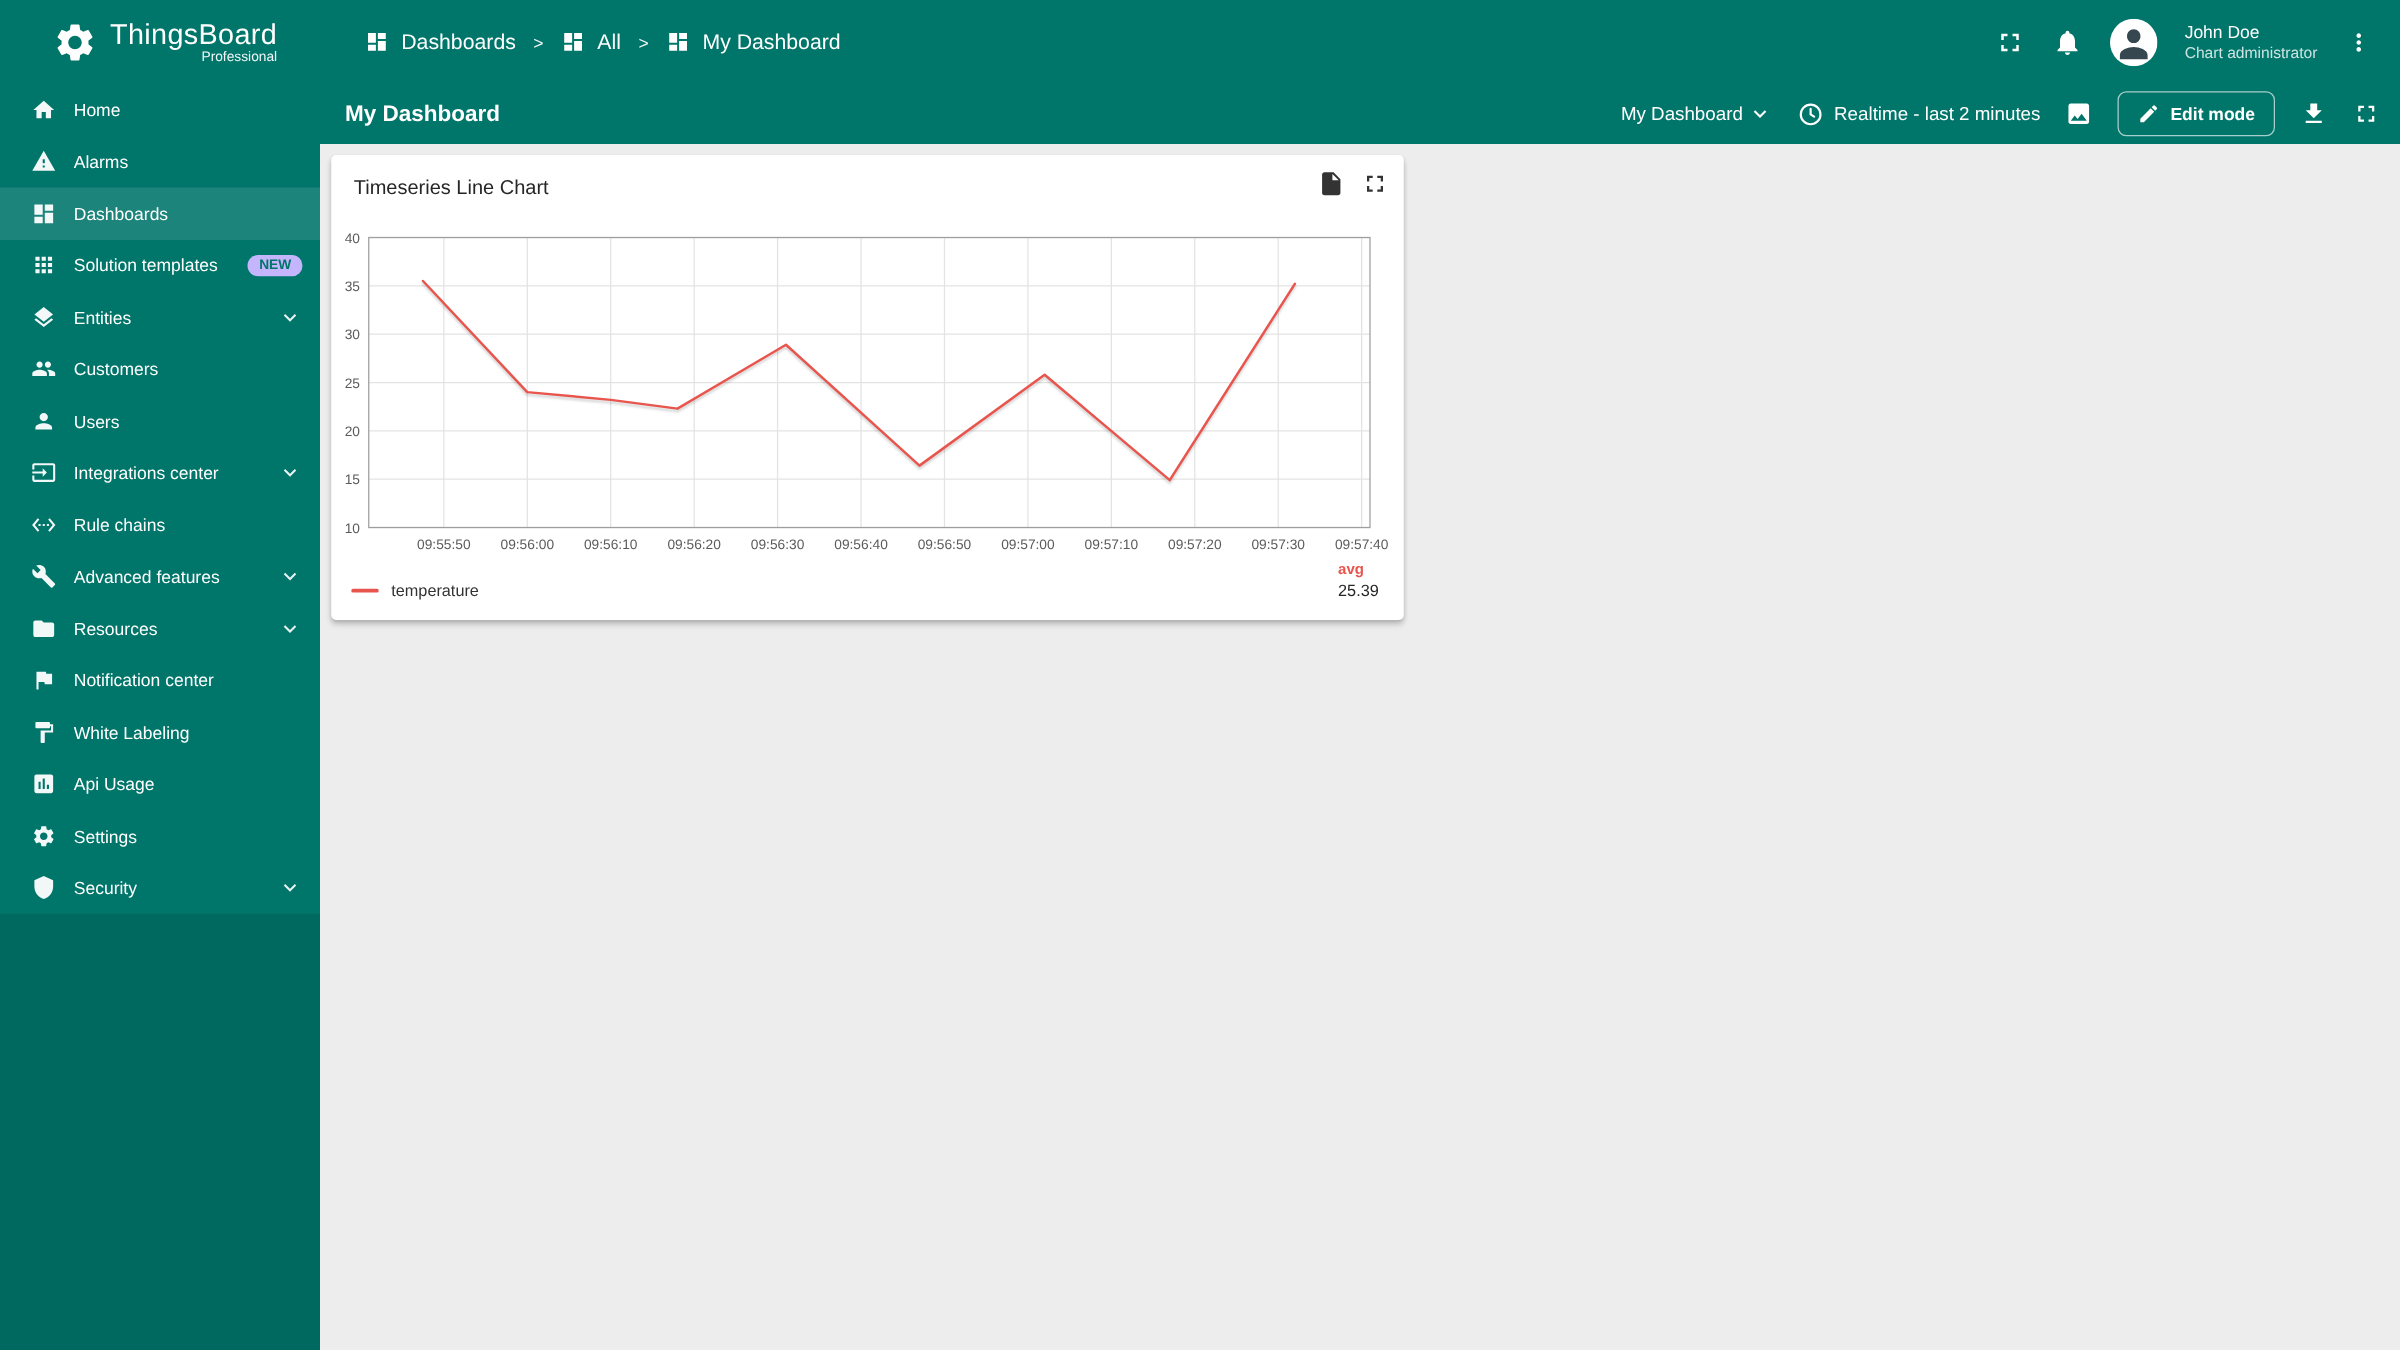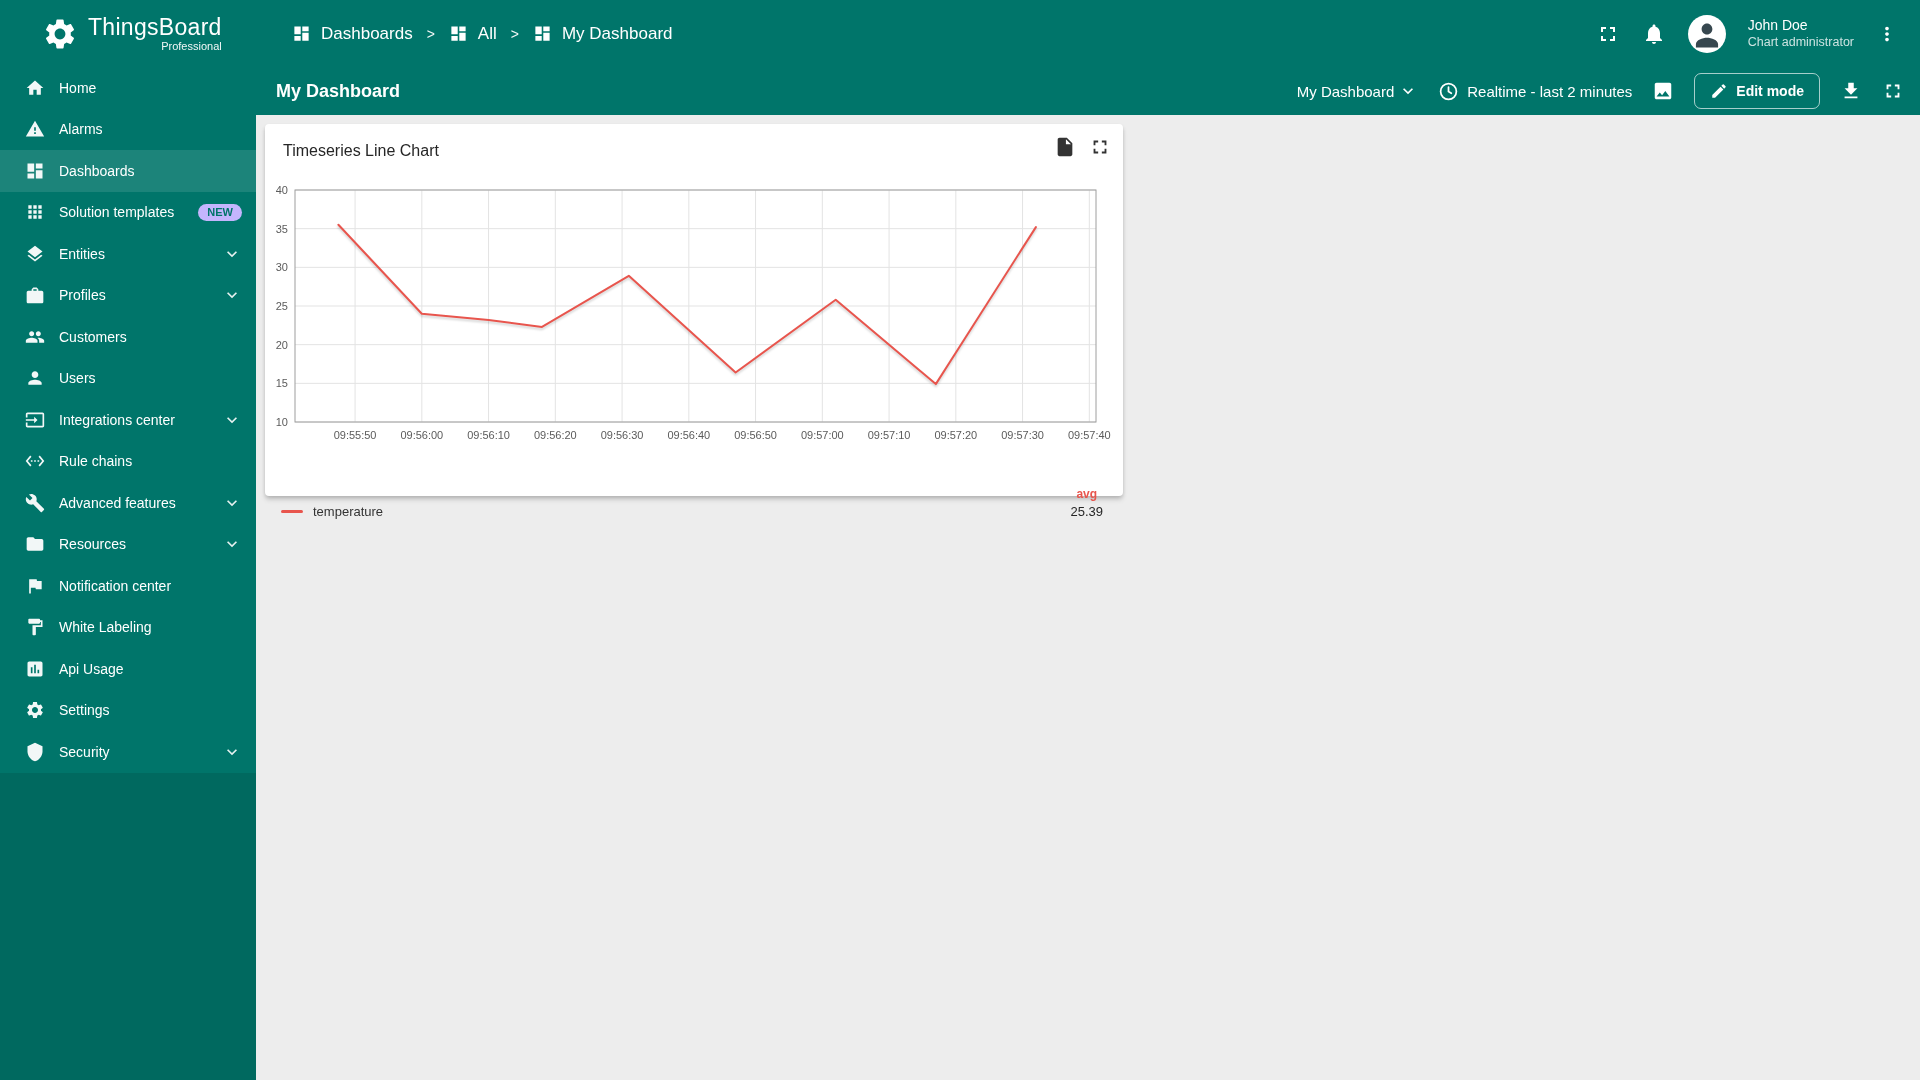--- a/index.html
+++ b/index.html
@@ -59,21 +59,21 @@
   .main { position:fixed; left:256px; top:115px; right:0; bottom:0; background:var(--content-bg); }
   .widget { position:absolute; left:9px; top:9px; width:858px; height:372px; background:#fff; border-radius:4px;
             box-shadow:0 2px 4px -1px rgba(0,0,0,.2), 0 4px 5px 0 rgba(0,0,0,.12);padding-left:34px; }
   .widget-title { position:absolute; left:18px; top:18px; font-size:16px; color:#262626; }
   .widget-actions { position:absolute; right:12px; top:12px; display:flex; gap:13px; }
   .w-action { width:22px; height:22px; color:#333; cursor:pointer; }
   #chart-svg { position:absolute; left:0; top:54px; }
   .legend { position:absolute; left:16px; right:20px; top:324px; display:flex; justify-content:space-between; align-items:flex-end; }
   .legend-left { display:flex; align-items:center; gap:10px; font-size:13px; color:#333; cursor:pointer; }
   .legend-dash { width:22px; height:3px; border-radius:2px; background:var(--line); }
-  .legend-right { text-align:center;margin-top:39px; }
+  .legend-right { text-align:left; }
   .legend-agg-label { color:var(--line); font-size:12px; font-weight:700; }
   .legend-agg-value { color:#262626; font-size:13px; margin-top:3px; }
 </style>
 </head>
 <body>
 
 <nav class="sidebar">
   <div class="logo">
     <span class="logo-gear">
         <svg viewBox="0 0 24 24" class="ico">
@@ -119,33 +119,20 @@
         <span class="mi-label">Solution templates</span>
         <span class="badge">NEW</span>
       </div>
       <div class="menu-item">
         <span class="mi-icon">
           <svg viewBox="0 0 24 24" class="ico">
             <path d="M11.99 18.54l-7.37-5.73L3 14.07l9 7 9-7-1.63-1.27-7.38 5.74zM12 16l7.36-5.73L21 9l-9-7-9 7 1.63 1.27L12 16z" fill="currentColor"></path>
           </svg>
         </span>
         <span class="mi-label">Entities</span>
-        <span class="chev">
-          <svg viewBox="0 0 24 24" class="ico">
-            <path d="M7.41 8.59 12 13.17l4.59-4.58L18 10l-6 6-6-6 1.41-1.41z" fill="currentColor"></path>
-          </svg>
-        </span>
-      </div>
-      <div class="menu-item">
-        <span class="mi-icon">
-          <svg viewBox="0 0 24 24" class="ico">
-            <path d="M20 7h-4V5l-2-2h-4L8 5v2H4c-1.1 0-2 .9-2 2v11c0 1.1.9 2 2 2h16c1.1 0 2-.9 2-2V9c0-1.1-.9-2-2-2zM10 5h4v2h-4V5z" fill="currentColor"></path>
-          </svg>
-        </span>
-        <span class="mi-label">Profiles</span>
         <span class="chev">
           <svg viewBox="0 0 24 24" class="ico">
             <path d="M7.41 8.59 12 13.17l4.59-4.58L18 10l-6 6-6-6 1.41-1.41z" fill="currentColor"></path>
           </svg>
         </span>
       </div>
       <div class="menu-item">
         <span class="mi-icon">
           <svg viewBox="0 0 24 24" class="ico">
             <path d="M16 11c1.66 0 2.99-1.34 2.99-3S17.66 5 16 5s-3 1.34-3 3 1.34 3 3 3zm-8 0c1.66 0 2.99-1.34 2.99-3S9.66 5 8 5 5 6.34 5 8s1.34 3 3 3zm0 2c-2.33 0-7 1.17-7 3.5V19h14v-2.5c0-2.33-4.67-3.5-7-3.5zm8 0c-.29 0-.62.02-.97.05 1.16.84 1.97 1.97 1.97 3.45V19h6v-2.5c0-2.33-4.67-3.5-7-3.5z" fill="currentColor"></path>

